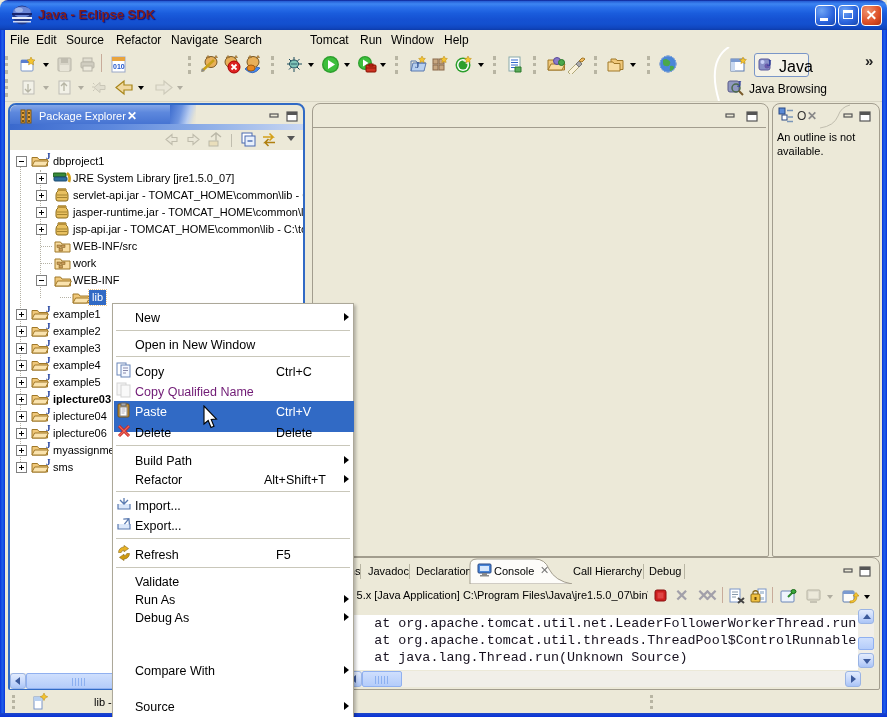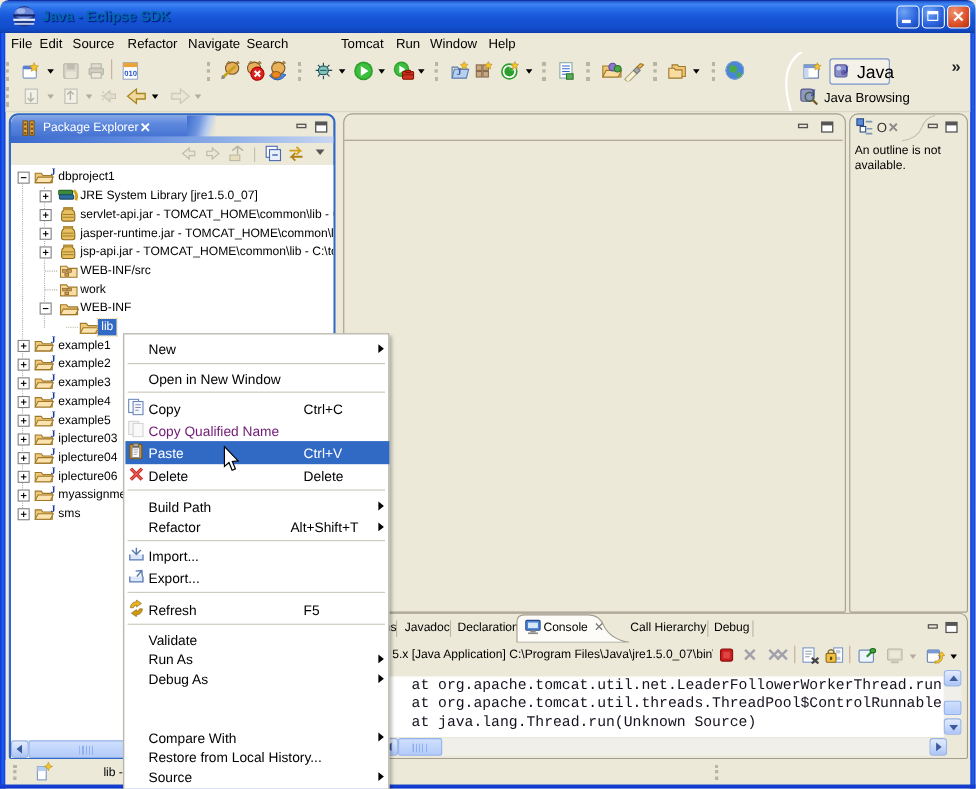--- a/index.html
+++ b/index.html
@@ -6,21 +6,21 @@
   body{width:887px;height:717px;overflow:hidden;font-family:"Liberation Sans",sans-serif;background:#ece9d8;}
   html{background:#fff;}
   .abs{position:absolute;}
   #win{position:relative;width:887px;height:717px;background:#ece9d8;}
   
   #bL{left:0;top:30px;width:5px;height:687px;background:linear-gradient(90deg,#0831d9,#1d5be8 40%,#1d5be8 60%,#0831d9);}
   #bR{left:882px;top:30px;width:5px;height:687px;background:linear-gradient(90deg,#0831d9,#1d5be8 40%,#1d5be8 60%,#0831d9);}
   #bB{left:0;top:713px;width:887px;height:4px;background:linear-gradient(180deg,#1d47c8,#0831d9);}
   
   #title{left:0;top:0;width:887px;height:30px;border-radius:8px 8px 0 0;background:linear-gradient(180deg,#0a1b8e 0%,#2862d8 5%,#3d85f2 13%,#2a70ea 25%,#1a5cdc 45%,#1551d2 65%,#1350cf 80%,#1046bf 93%,#0d3caa 100%);}
-  #ttext{left:38px;top:7px;color:#0369a1;font-size:13px;font-weight:bold;text-shadow:1px 1px 1px #00138c;}
+  #ttext{left:38px;top:7px;color:#7f1d1d;font-size:13px;font-weight:bold;text-shadow:1px 1px 1px #00138c;}
   .wbtn{top:5px;width:21px;height:21px;border-radius:4px;border:1px solid #fff;box-sizing:border-box;}
   .wbtn.blue{background:radial-gradient(circle at 30% 25%,#6fa5f5,#2a63dd 60%,#1747ad);}
   .wbtn.red{background:radial-gradient(circle at 30% 25%,#f0926f,#dd4f27 60%,#b03010);}
   .wg{position:absolute;color:#fff;font-weight:bold;}
   
   #menubar{left:5px;top:30px;width:877px;height:19px;background:#ece9d8;}
   .mi{position:absolute;top:3px;font-size:12px;color:#000;}
   
   #toolbar{left:5px;top:49px;width:877px;height:52px;background:#ece9d8;border-bottom:1px solid #d8d5c4;}
   .tb{position:absolute;}
@@ -558,21 +558,21 @@
           </svg></span>
         <span style="position:absolute;left:43px;top:2px;">example5</span>
       </div>
     <div class="trow" style="left:0;top:241px;">
         <span class="exp plus" style="left:6px;top:3px;"></span>
         <span style="position:absolute;left:21px;top:-2px;"><svg width="21" height="17">
             <path d="M1 15 l0 -8.5 h5.5 l1.5 2 h8.5 l0 6.5z" fill="#f0c87a" stroke="#a07828"></path>
             <path d="M1 15 l2.6 -5 h13.8 l-2.6 5z" fill="#fae3ae" stroke="#a07828"></path>
             <text x="15" y="8" font-size="9" font-weight="bold" fill="#1a3a9a" font-family="Liberation Serif">J</text>
           </svg></span>
-        <span style="position:absolute;left:43px;top:2px;">iplecture03</span>
+        <span style="position:absolute;left:43px;top:2px;font-weight:bold;">iplecture03</span>
       </div>
     <div class="trow" style="left:0;top:258px;">
         <span class="exp plus" style="left:6px;top:3px;"></span>
         <span style="position:absolute;left:21px;top:-2px;"><svg width="21" height="17">
             <path d="M1 15 l0 -8.5 h5.5 l1.5 2 h8.5 l0 6.5z" fill="#f0c87a" stroke="#a07828"></path>
             <path d="M1 15 l2.6 -5 h13.8 l-2.6 5z" fill="#fae3ae" stroke="#a07828"></path>
             <text x="15" y="8" font-size="9" font-weight="bold" fill="#1a3a9a" font-family="Liberation Serif">J</text>
           </svg></span>
         <span style="position:absolute;left:43px;top:2px;">iplecture04</span>
       </div>
@@ -667,21 +667,21 @@
         <span class="lbl">Copy</span>
         <span class="acc">Ctrl+C</span>
       </div>
     <div class="mrow" style="top:77px;">
         <span class="micon"><svg width="16" height="16" opacity=".5">
             <rect x="1" y="1" width="9" height="12" fill="#eee" stroke="#aaa"></rect>
             <rect x="5" y="3" width="9" height="12" fill="#f4f4f4" stroke="#aaa"></rect>
           </svg></span>
         <span class="lbl gray">Copy Qualified Name</span>
       </div>
-    <div class="mrow mhl" style="top:97px;height:21px;">
+    <div class="mrow mhl" style="top:97px;height:31px;">
         <span class="micon"><svg width="16" height="16">
             <rect x="2" y="2" width="11" height="13" rx="1" fill="#c8963c" stroke="#7a5512"></rect>
             <rect x="5" y="1" width="5" height="3" fill="#a8a8a8" stroke="#666"></rect>
             <rect x="4" y="5" width="7" height="9" fill="#fff" stroke="#888"></rect>
             <path d="M5.5 7 h4 M5.5 9 h4 M5.5 11 h3" stroke="#99a" stroke-width=".8"></path>
           </svg></span>
         <span class="lbl">Paste</span>
         <span class="acc">Ctrl+V</span>
       </div>
     <div class="mrow" style="top:118px;">
@@ -735,23 +735,20 @@
         <span class="sub"></span>
       </div>
     <div class="mrow" style="top:303px;height:18px;">
         <span class="lbl">Debug As</span>
         <span class="sub"></span>
       </div>
     <div class="mrow" style="top:356px;height:18px;">
         <span class="lbl">Compare With</span>
         <span class="sub"></span>
       </div>
-    <div class="mrow" style="top:374px;height:18px;">
-        <span class="lbl">Restore from Local History...</span>
-      </div>
     <div class="mrow" style="top:392px;height:18px;">
         <span class="lbl">Source</span>
         <span class="sub"></span>
       </div>
   </div>
   <div class="abs" style="left:203px;top:405px;z-index:90;"><svg width="20" height="26">
         <path d="M1 1 L1 19 L5.2 15.5 L8 22.5 L11 21.2 L8.2 14.5 L13.5 14 Z" fill="#fff" stroke="#000" stroke-width="1.1"></path>
       </svg></div>
 </div>
 

